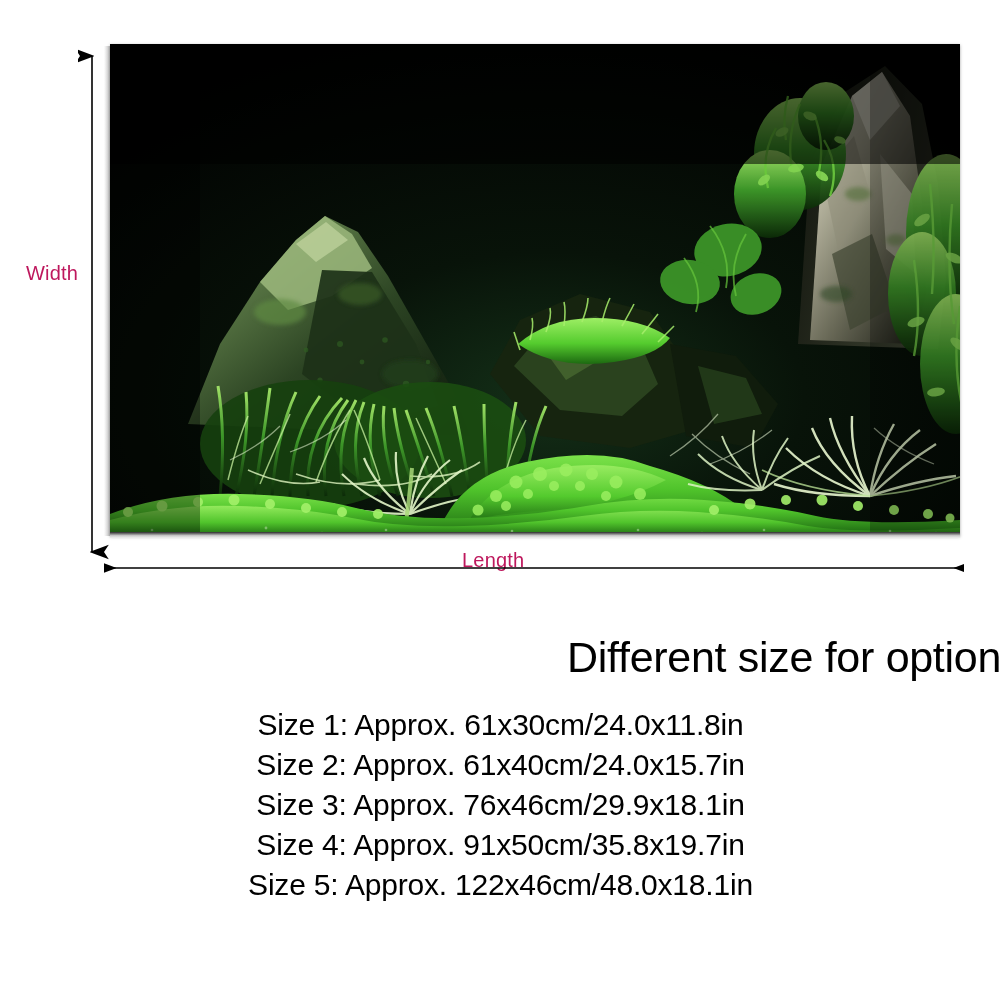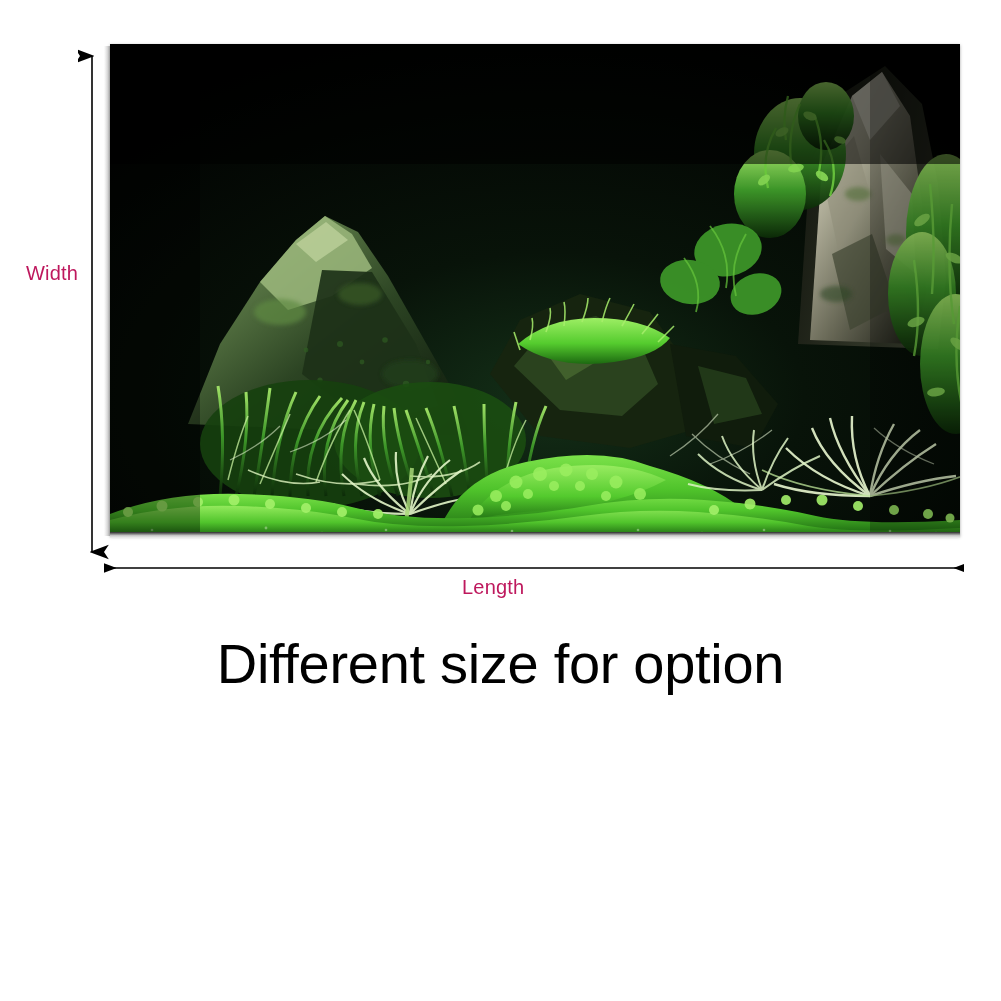--- a/index.html
+++ b/index.html
@@ -49,34 +49,34 @@
 
   
   .dim-label {
     position: absolute;
     color: #be185d;
     font-size: 20px;
     letter-spacing: .2px;
     white-space: nowrap;
   }
   #width-label { left: 26px; top: 262px; }
-  #length-label { left: 462px; top: 576px; }
+  #length-label { left: 462px; top: 549px; }
 
   #width-arrow { position: absolute; left: 78px; top: 44px; width: 32px; height: 520px; }
   #length-arrow { position: absolute; left: 104px; top: 548px; width: 860px; height: 40px; }
 
   
   #sizes-section {
     position: absolute;
     left: 0; top: 636px;
     width: 1001px;
   }
   #sizes-title {
-    text-align: center;
-    font-size: 56px;
+    text-align: right;
+    font-size: 43px;
     color: #000;
     letter-spacing: -0.3px;
     line-height: 1.0;
   }
   #sizes-list {
     margin: 26px 0 0 0;
     padding: 0;
     list-style: none;
     text-align: center;
   }
@@ -470,15 +470,22 @@
       <marker id="arrRight" markerWidth="12" markerHeight="10" refX="1.5" refY="5" orient="auto">
         <path d="M0 5 L12 0.5 L9 5 L12 9.5 Z" fill="#000"></path>
       </marker>
     </defs>
     <line x1="10" y1="20" x2="852" y2="20" stroke="#000" stroke-width="1.6" marker-start="url(#arrLeft)" marker-end="url(#arrRight)"></line>
   </svg>
 
   <div id="sizes-section">
     <div id="sizes-title">Different size for option</div>
 
+    <ul id="sizes-list">
+      <li>Size 1: Approx. 61x30cm/24.0x11.8in</li>
+      <li>Size 2: Approx. 61x40cm/24.0x15.7in</li>
+      <li>Size 3: Approx. 76x46cm/29.9x18.1in</li>
+      <li>Size 4: Approx. 91x50cm/35.8x19.7in</li>
+      <li>Size 5: Approx. 122x46cm/48.0x18.1in</li>
+    </ul>
   </div>
 
 </div>
 
 </body></html>

